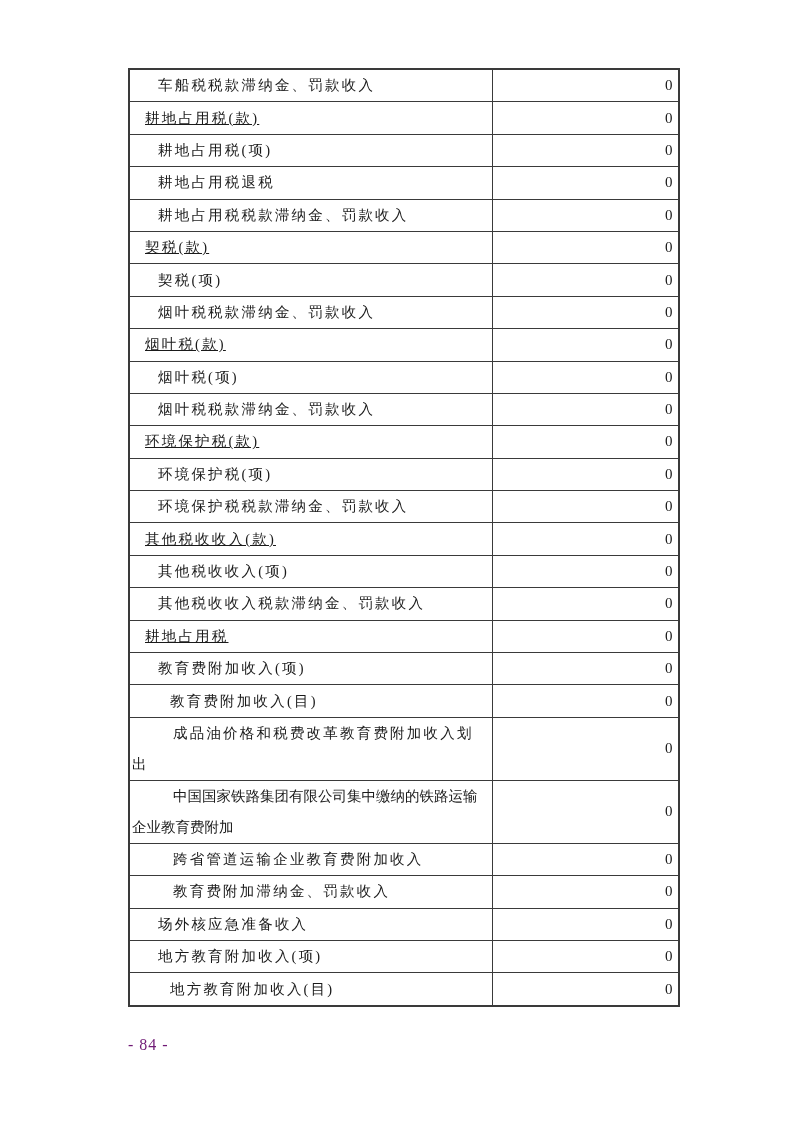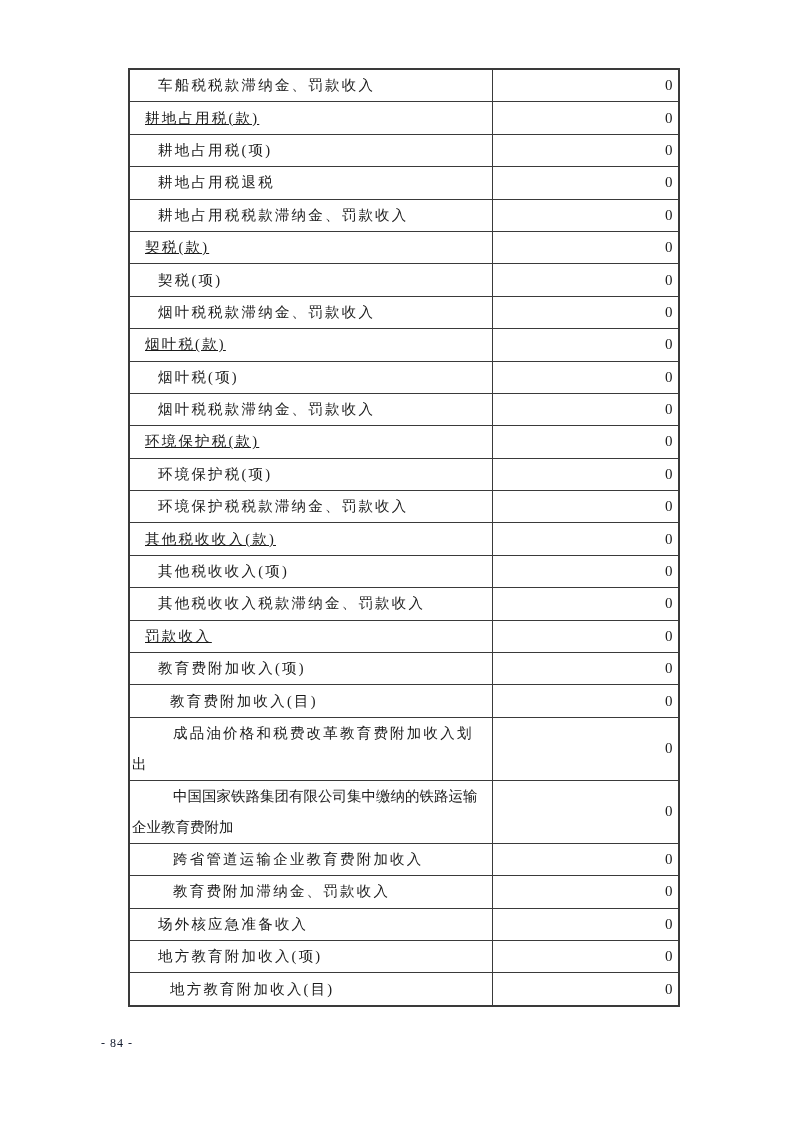--- a/index.html
+++ b/index.html
@@ -51,25 +51,25 @@
   tr.two-line td.label {
     letter-spacing: 0px;
   }
   .ind-0 { text-indent: 0px; }
   .ind-1 { text-indent: 13px; text-decoration: underline; }
   .ind-2 { text-indent: 26px; }
   .ind-3 { text-indent: 38px; }
   .ind-4 { text-indent: 41px; }
   .page-number {
     position: absolute;
-    left: 101px;
+    left: 128px;
     top: 1036px;
-    font-size: 12px;
+    font-size: 16px;
     letter-spacing: 1px;
-    color: #0f172a;
+    color: #701a75;
   }
 </style>
 </head>
 <body>
 
 <div class="page">
 
   <table class="budget">
     <colgroup>
       <col style="width:363px">
@@ -138,21 +138,21 @@
         </tr>
         <tr>
           <td class="label ind-2">其他税收收入(项)</td>
           <td class="value">0</td>
         </tr>
         <tr>
           <td class="label ind-2">其他税收收入税款滞纳金、罚款收入</td>
           <td class="value">0</td>
         </tr>
         <tr>
-          <td class="label ind-1">罚款收入</td>
+          <td class="label ind-1">耕地占用税</td>
           <td class="value">0</td>
         </tr>
         <tr>
           <td class="label ind-2">教育费附加收入(项)</td>
           <td class="value">0</td>
         </tr>
         <tr>
           <td class="label ind-3">教育费附加收入(目)</td>
           <td class="value">0</td>
         </tr>

